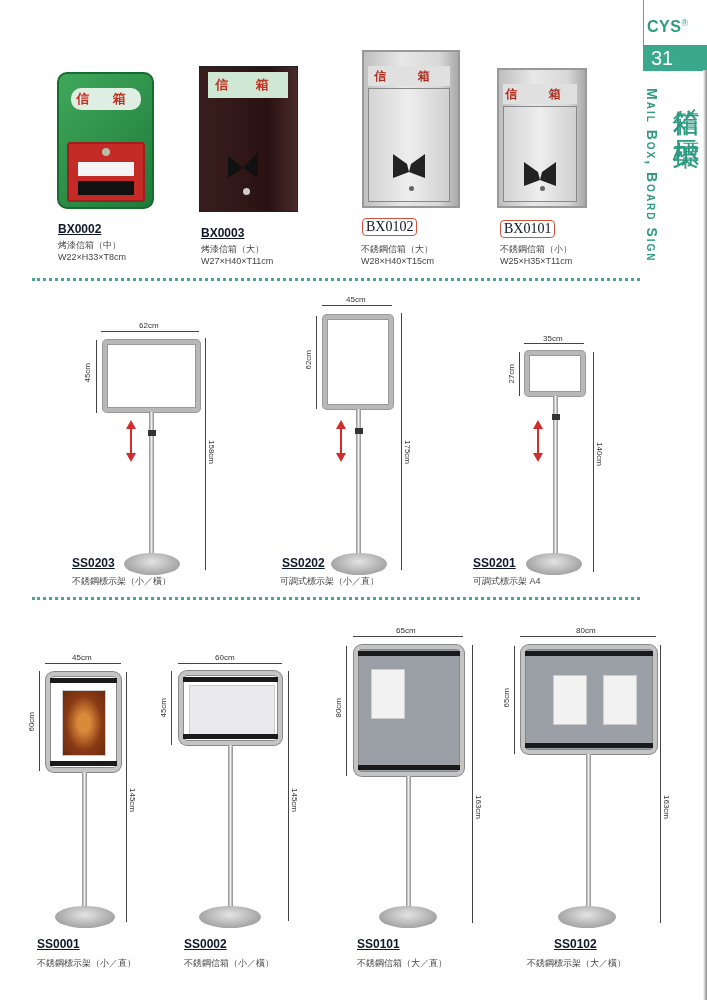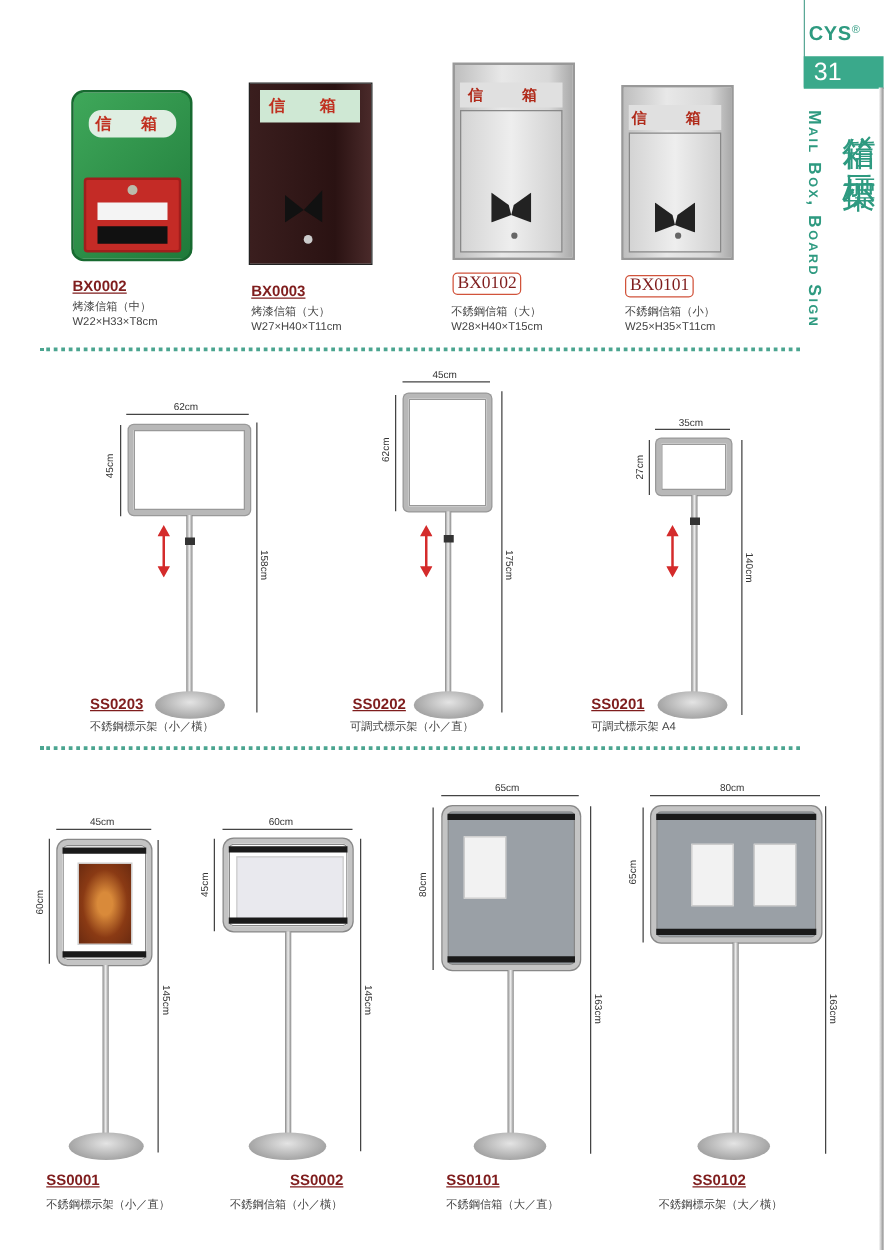--- a/index.html
+++ b/index.html
@@ -13,21 +13,21 @@
   .brand sup { font-size: 9px; font-weight: normal; }
   .pagenum { position: absolute; left: 0; top: 45px; width: 64px; height: 26px; background: #3aa98b; color: #fff; font-size: 20px; padding-left: 8px; line-height: 26px; }
   .vtitle-en { position: absolute; left: 644px; top: 88px; writing-mode: vertical-rl; font-size: 14px; font-weight: bold; color: #2e9a80; letter-spacing: 2px; font-variant: small-caps; }
   .vtitle-zh { position: absolute; left: 668px; top: 88px; writing-mode: vertical-rl; font-size: 27px; color: #2e9a80; letter-spacing: 1px; font-family: "DejaVu Sans", sans-serif; }
   .edge-shadow { position: absolute; right: 0; top: 70px; width: 4px; height: 930px; background: linear-gradient(to right, #fff, #888); }
 
   
   .divider { position: absolute; left: 32px; width: 608px; height: 0; border-top: 3px dotted #4ba590; }
 
   
-  .code { position: absolute; font-size: 12px; font-weight: bold; color: #7f1d1d; text-decoration: underline; }
+  .code { position: absolute; font-size: 12px; font-weight: bold; color: #0f172a; text-decoration: underline; }
   .code.boxed { text-decoration: none; font-family: "Liberation Serif", serif; font-weight: normal; font-size: 14px; border: 1px solid #d1533b; border-radius: 4px; padding: 0 3px; }
   .desc { position: absolute; font-size: 9px; color: #444; line-height: 12px; white-space: nowrap; }
 
   
   .mb { position: absolute; }
   .mb-green { left: 57px; top: 72px; width: 97px; height: 137px; background: linear-gradient(135deg,#3fa85a,#1f7a3a); border-radius: 10px; border: 2px solid #176a30; }
   .mb-green .lbl { position: absolute; left: 12px; top: 14px; width: 70px; height: 22px; background: #dfeee2; border-radius: 10px; color: #c03020; font-size: 13px; text-align: center; line-height: 22px; letter-spacing: 10px; font-weight: bold; }
   .mb-green .red { position: absolute; left: 8px; top: 68px; width: 78px; height: 60px; background: #c42b26; border: 2px solid #a01e1c; border-radius: 3px; }
   .mb-green .red .win { position: absolute; left: 9px; top: 18px; width: 56px; height: 14px; background: #f4f4f4; }
   .mb-green .red .slot { position: absolute; left: 9px; top: 37px; width: 56px; height: 14px; background: #111; }
@@ -255,18 +255,18 @@
     <div class="bar" style="bottom:2px;"></div>
   </div>
   <div class="pole" style="left:586px;top:754px;height:157px;"></div>
   <div class="base" style="left:558px;top:906px;width:58px;"></div>
   <div class="dimline-v" style="left:660px;top:645px;height:278px;"></div>
   <div class="dimtxt v" style="left:662px;top:795px;">163cm</div>
 </div>
 
 <div class="code" style="left:37px;top:937px;">SS0001</div>
 <div class="desc" style="left:37px;top:957px;">不銹鋼標示架（小／直）</div>
-<div class="code" style="left:184px;top:937px;margin-left:48px;">SS0002</div>
+<div class="code" style="left:184px;top:937px;">SS0002</div>
 <div class="desc" style="left:184px;top:957px;">不銹鋼信箱（小／橫）</div>
 <div class="code" style="left:357px;top:937px;">SS0101</div>
 <div class="desc" style="left:357px;top:957px;">不銹鋼信箱（大／直）</div>
 <div class="code" style="left:554px;top:937px;">SS0102</div>
 <div class="desc" style="left:527px;top:957px;">不銹鋼標示架（大／橫）</div>
 
 </body></html>

